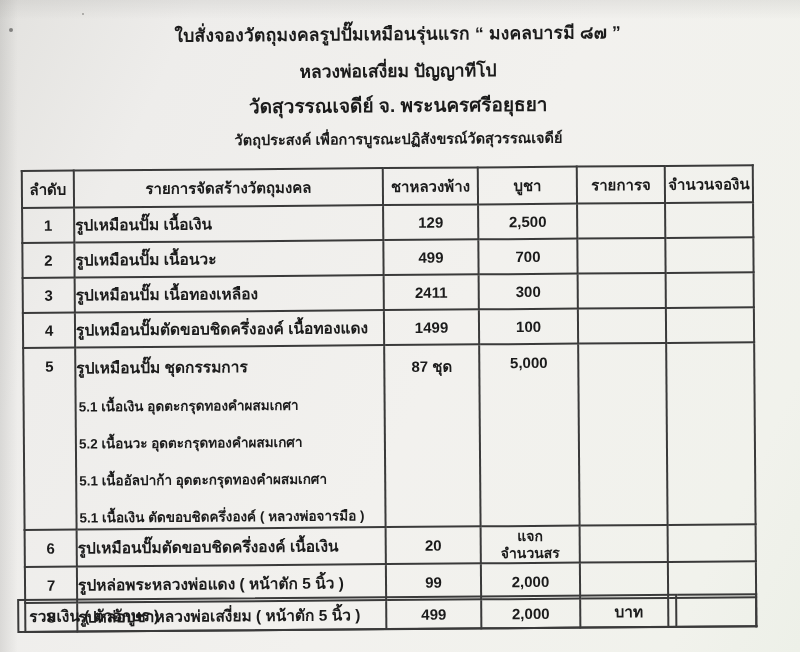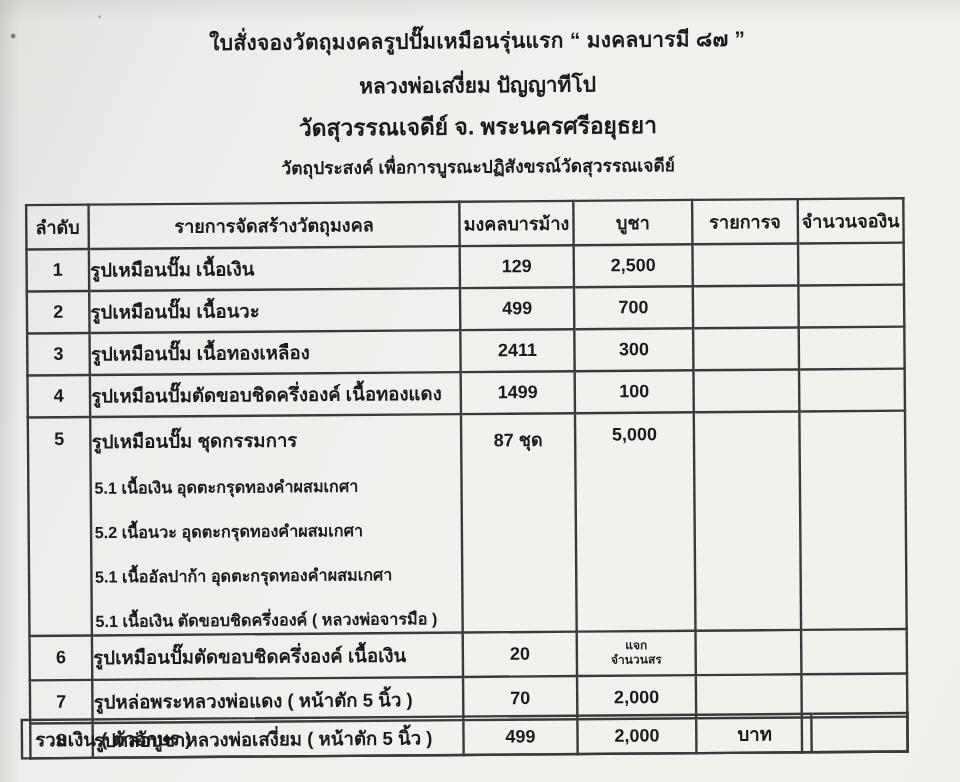--- a/index.html
+++ b/index.html
@@ -106,21 +106,21 @@
   tr.tall td.num { padding-top: 9px; }
   tr.tall td.item { padding-top: 7px; }
   .item-main { font-size: 15.5px; margin-bottom: 4px; }
   .sub-item {
     font-size: 13.5px;
     margin-top: 15px;
     padding-left: 2px;
     white-space: nowrap;
   }
   .two-line {
-    font-size: 10px;
+    font-size: 14px;
     line-height: 1.15;
     text-align: center;
   }
   
   .totals {
     position: absolute;
     left: 15px;
     top: 596px;
     width: 740px;
     height: 34px;
@@ -167,21 +167,21 @@
       <col style="width:309px">
       <col style="width:95px">
       <col style="width:99px">
       <col style="width:88px">
       <col style="width:88px">
     </colgroup>
     <thead>
       <tr class="hdr">
         <th>ลำดับ</th>
         <th>รายการจัดสร้างวัตถุมงคล</th>
-        <th>มงคลบารม้าง</th>
+        <th>ชาหลวงพ้าง</th>
         <th>บูชา</th>
         <th>รายการจ</th>
         <th>จำนวนจองิน</th>
       </tr>
     </thead>
     <tbody>
       <tr class="std">
         <td class="num">1</td>
         <td class="item">รูปเหมือนปั๊ม เนื้อเงิน</td>
         <td class="num">129</td>
@@ -234,21 +234,21 @@
         <td class="num">
           <div class="two-line">แจก</div>
           <div class="two-line">จำนวนสร</div>
         </td>
         <td class="num"></td>
         <td class="num"></td>
       </tr>
       <tr class="r7">
         <td class="num">7</td>
         <td class="item">รูปหล่อพระหลวงพ่อแดง  ( หน้าตัก 5 นิ้ว  )</td>
-        <td class="num">70</td>
+        <td class="num">99</td>
         <td class="num">2,000</td>
         <td class="num"></td>
         <td class="num"></td>
       </tr>
       <tr class="r8">
         <td class="num">8</td>
         <td class="item">รูปหล่อบูชาหลวงพ่อเสงี่ยม  (  หน้าตัก 5 นิ้ว  )</td>
         <td class="num">499</td>
         <td class="num">2,000</td>
         <td class="num"></td>

